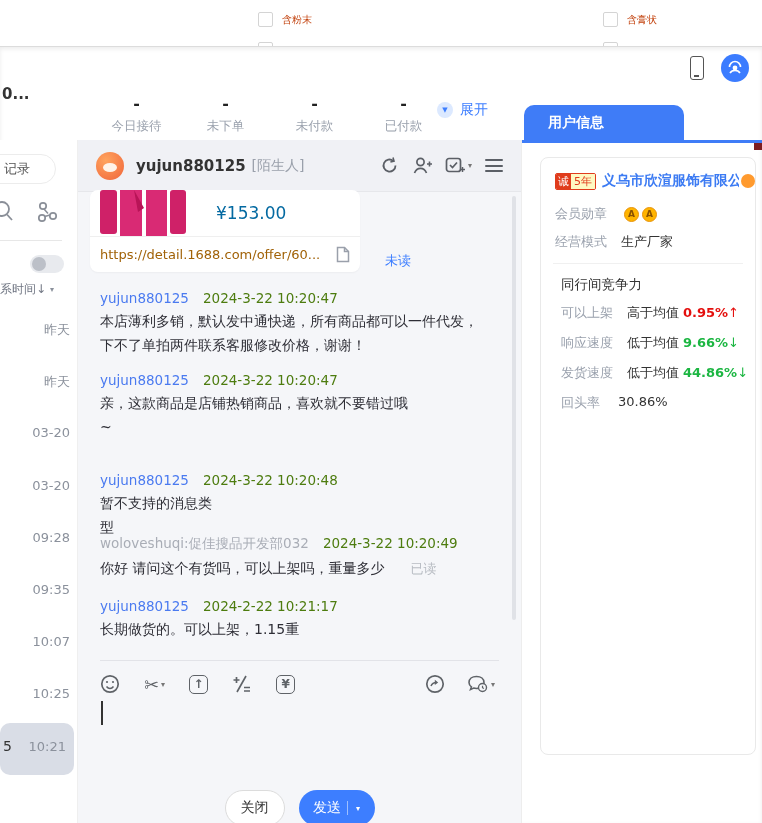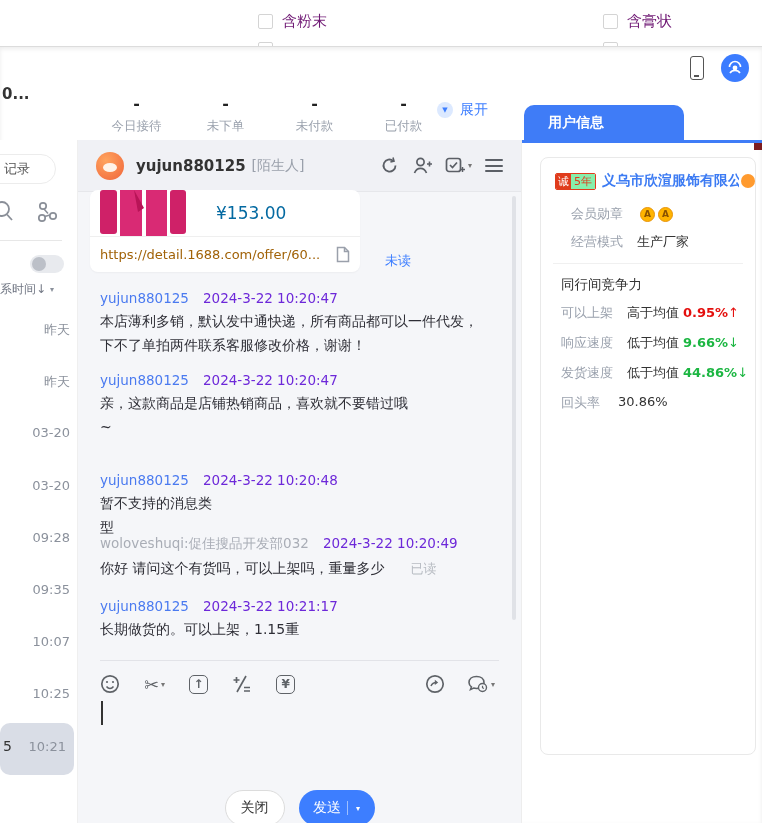--- a/index.html
+++ b/index.html
@@ -7,21 +7,21 @@
   .screen {
     position:relative; width:762px; height:823px; overflow:hidden;
     font-family:"DejaVu Sans","Liberation Sans",sans-serif;
     background:#fff; color:#333;
   }
   
   .filter-bar { position:absolute; top:0; left:0; width:762px; height:47px;
     background:#fff; border-bottom:1px solid #dcdcdc; overflow:hidden; z-index:5; }
   .filter-item { position:absolute; top:12px; display:flex; align-items:center; gap:9px; }
   .checkbox { width:15px; height:15px; border:1px solid #d4d4d4; border-radius:2px; background:#fff; }
-  .filter-label { font-size:15px; color:#701a75; }
+  .filter-label { font-size:10px; color:#c2410c; }
   .clip-row { position:absolute; top:42px; display:flex; align-items:flex-start; gap:9px; }
   
   .window { position:absolute; top:47px; left:0; width:762px; height:776px; background:#fff;
     box-shadow:0 2px 4px rgba(0,0,0,.08) inset; }
   .phone-icon { position:absolute; top:9px; left:690px; width:14px; height:24px;
     border:1.6px solid #555; border-radius:3px; }
   .phone-icon::after { content:""; position:absolute; left:3px; bottom:2px; width:5px; height:1.8px; background:#555; }
   .avatar-badge { position:absolute; top:7px; left:721px; width:28px; height:28px; border-radius:50%;
     background:#3b7cff; display:flex; align-items:center; justify-content:center; }
   .trunc-title { position:absolute; top:38px; left:2px; font-size:15px; font-weight:bold; color:#333; }
@@ -74,21 +74,21 @@
   .card-top { position:relative; height:47px; border-bottom:1px solid #efefef; }
   .price { position:absolute; left:126px; top:13px; color:#0369a1; font-size:17px; }
   .card-link-row { display:flex; align-items:center; padding:0 10px; height:34px; }
   .card-link { color:#a16207; font-size:13px; white-space:nowrap; overflow:hidden; flex:1; }
   .unread-flag { position:absolute; top:112px; left:307px; color:#3d7eff; font-size:13px; }
   
   .msg { position:absolute; left:22px; width:400px; }
   .msg-head { font-size:13.5px; }
   .msg-sender { color:#4a7af0; }
   .msg.self .msg-sender { color:#a9adb6; }
-  .msg-time { color:#6d28d9; margin-left:14px; }
+  .msg-time { color:#4d7c0f; margin-left:14px; }
   .msg-line { font-size:14px; color:#2e2e36; line-height:22px; margin-top:2px; }
   .read-flag { color:#b7bbc2; font-size:13px; margin-left:26px; }
   .msg-body { margin-top:4px; }
   .chat-scrollbar { position:absolute; right:5px; top:56px; width:4px; height:424px; border-radius:2px; background:#e0e2e7; }
   .input-divider { position:absolute; top:520px; left:22px; right:22px; border-top:1px solid #e2e3e8; }
   .toolbar { position:absolute; top:531px; left:22px; right:26px; height:26px;
     display:flex; align-items:center; color:#5f6368; }
   .tool { display:flex; align-items:center; margin-right:24px; }
   .tool.right { margin-right:0; margin-left:22px; }
   .toolbar .spacer { flex:1; }
@@ -107,24 +107,24 @@
     border-radius:10px 10px 0 0; color:#fff; font-size:14px; font-weight:bold;
     display:flex; align-items:center; padding-left:24px; }
   .panel-line { position:absolute; top:93px; left:522px; width:240px; height:3px; background:#3f7cf7; }
   .red-frag { position:absolute; top:96px; left:754px; width:8px; height:7px; background:#7d1d20; }
   .info-card { position:absolute; top:110px; left:540px; width:216px; height:598px; background:#fff;
     border:1px solid #e9e9e9; border-radius:8px; overflow:hidden; }
   .company-row { position:absolute; top:14px; left:14px; right:0; display:flex; align-items:center; white-space:nowrap; }
   .cxt-badge { display:flex; font-size:11px; line-height:15px; border:1px solid #e03c1d; border-radius:2px;
     overflow:hidden; flex:none; }
   .cxt-badge .b1 { background:#e03c1d; color:#fff; padding:0 2px; }
-  .cxt-badge .b2 { color:#e03c1d; padding:0 3px; background:#86efac; }
+  .cxt-badge .b2 { color:#e03c1d; padding:0 3px; background:#fef9c3; }
   .company-name { color:#3c7bf3; font-size:14px; font-weight:bold; margin-left:6px; overflow:hidden; }
   .shop-dot { width:14px; height:14px; border-radius:50%; background:#ff9a2e; flex:none; margin-left:2px; }
-  .kv-row { position:absolute; left:14px; font-size:13px; color:#9aa1ad; display:flex; align-items:center;margin-left:16px; }
+  .kv-row { position:absolute; left:14px; font-size:13px; color:#9aa1ad; display:flex; align-items:center; }
   .kv-val { color:#333; margin-left:14px; }
   .medal { width:15px; height:15px; border-radius:50%; background:#ffb400; border:1px solid #e8940a;
     color:#8a5200; font-size:9px; font-weight:bold; text-align:center; line-height:13px; margin-left:3px; }
   .medals { display:flex; margin-left:14px; }
   .card-divider { position:absolute; top:105px; left:12px; right:12px; border-top:1px solid #f0f0f0; }
   .comp-title { position:absolute; top:118px; left:20px; font-size:13.5px; color:#333; }
   .comp-row { position:absolute; left:20px; font-size:13px; color:#9aa1ad; display:flex; white-space:nowrap; }
   .comp-body { margin-left:14px; color:#333; }
   .comp-val { font-weight:bold; margin-left:4px; }
   .comp-val.red { color:#e4100e; } .comp-arrow.red { color:#e4100e; }
@@ -324,21 +324,21 @@
           <div class="msg-line">型</div>
         </div>
       </div>
       <div class="msg self" style="top:395px">
         <div class="msg-head"><span class="msg-sender">woloveshuqi:促佳搜品开发部032</span><span class="msg-time">2024-3-22 10:20:49</span></div>
         <div class="msg-body">
           <div class="msg-line"><span>你好 请问这个有货吗，可以上架吗，重量多少</span><span class="read-flag">已读</span></div>
         </div>
       </div>
       <div class="msg" style="top:458px">
-        <div class="msg-head"><span class="msg-sender">yujun880125</span><span class="msg-time">2024-3-22 10:21:17</span></div>
+        <div class="msg-head"><span class="msg-sender">yujun880125</span><span class="msg-time">2024-2-22 10:21:17</span></div>
         <div class="msg-body">
           <div class="msg-line">长期做货的。可以上架，1.15重</div>
         </div>
       </div>
 
       <div class="chat-scrollbar"></div>
       <div class="input-divider"></div>
 
       <div class="toolbar">
         <span class="tool">

